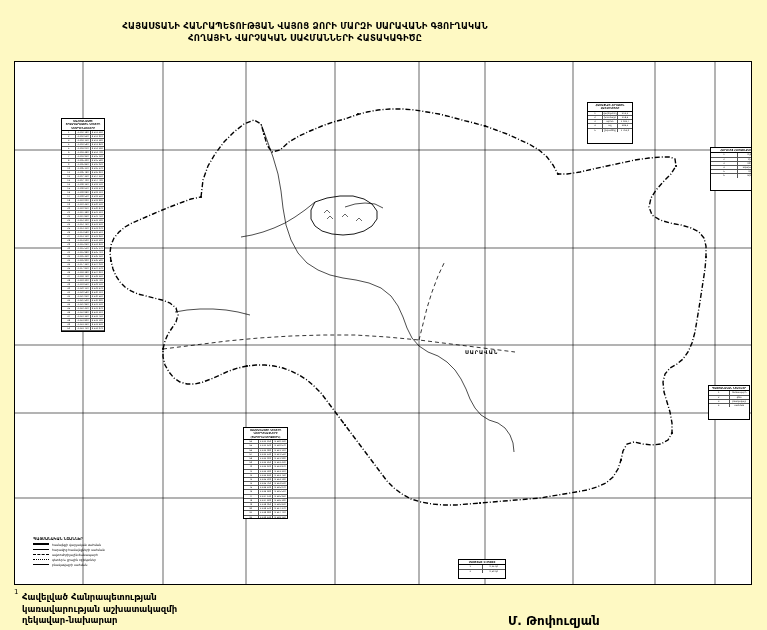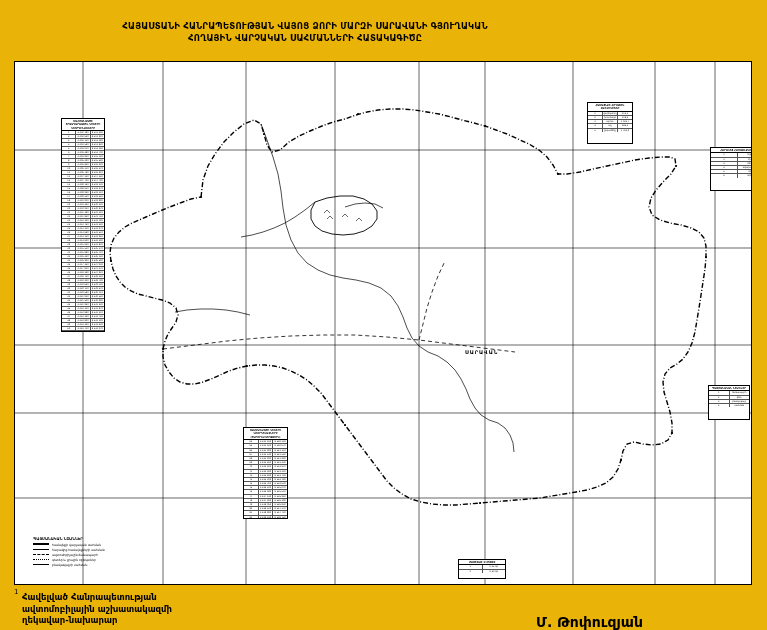--- a/index.html
+++ b/index.html
@@ -12,21 +12,21 @@
     height: 630px;
     font-family: "DejaVu Sans", sans-serif;
     color: #000000;
     overflow: hidden;
     position: relative;
   }
   #page {
     position: relative;
     width: 767px;
     height: 630px;
-    background: #eab308;
+    background: #fef9c3;
   }
 
   
   .hdr-title {
     position: absolute;
     left: 90px;
     top: 20px;
     width: 430px;
     text-align: center;
     font-size: 8.5px;
@@ -198,23 +198,22 @@
     left: 22px;
     top: 592px;
     font-size: 8.5px;
     font-weight: bold;
     line-height: 11.5px;
   }
   #footer-right {
     position: absolute;
     left: 508px;
     top: 614px;
-    font-size: 14px;
+    font-size: 12px;
     font-weight: bold;
-    margin-left: 28px;
   }
   #footer-tick {
     position: absolute;
     left: 14px;
     top: 588px;
     font-size: 7px;
   }
 </style>
 </head>
 <body>
@@ -801,19 +800,19 @@
           </div>
         </div>
     </div>
 
   </div>
 
   <div id="footer-tick">1</div>
 
   <div id="footer-left">
     <div>Հավելված Հանրապետության</div>
-    <div>ավտոմոբիլային աշխատակազմի</div>
+    <div>կառավարության աշխատակազմի</div>
     <div>ղեկավար-նախարար</div>
   </div>
 
   <div id="footer-right">Մ. Թոփուզյան</div>
 
 </div>
 
 </body></html>

